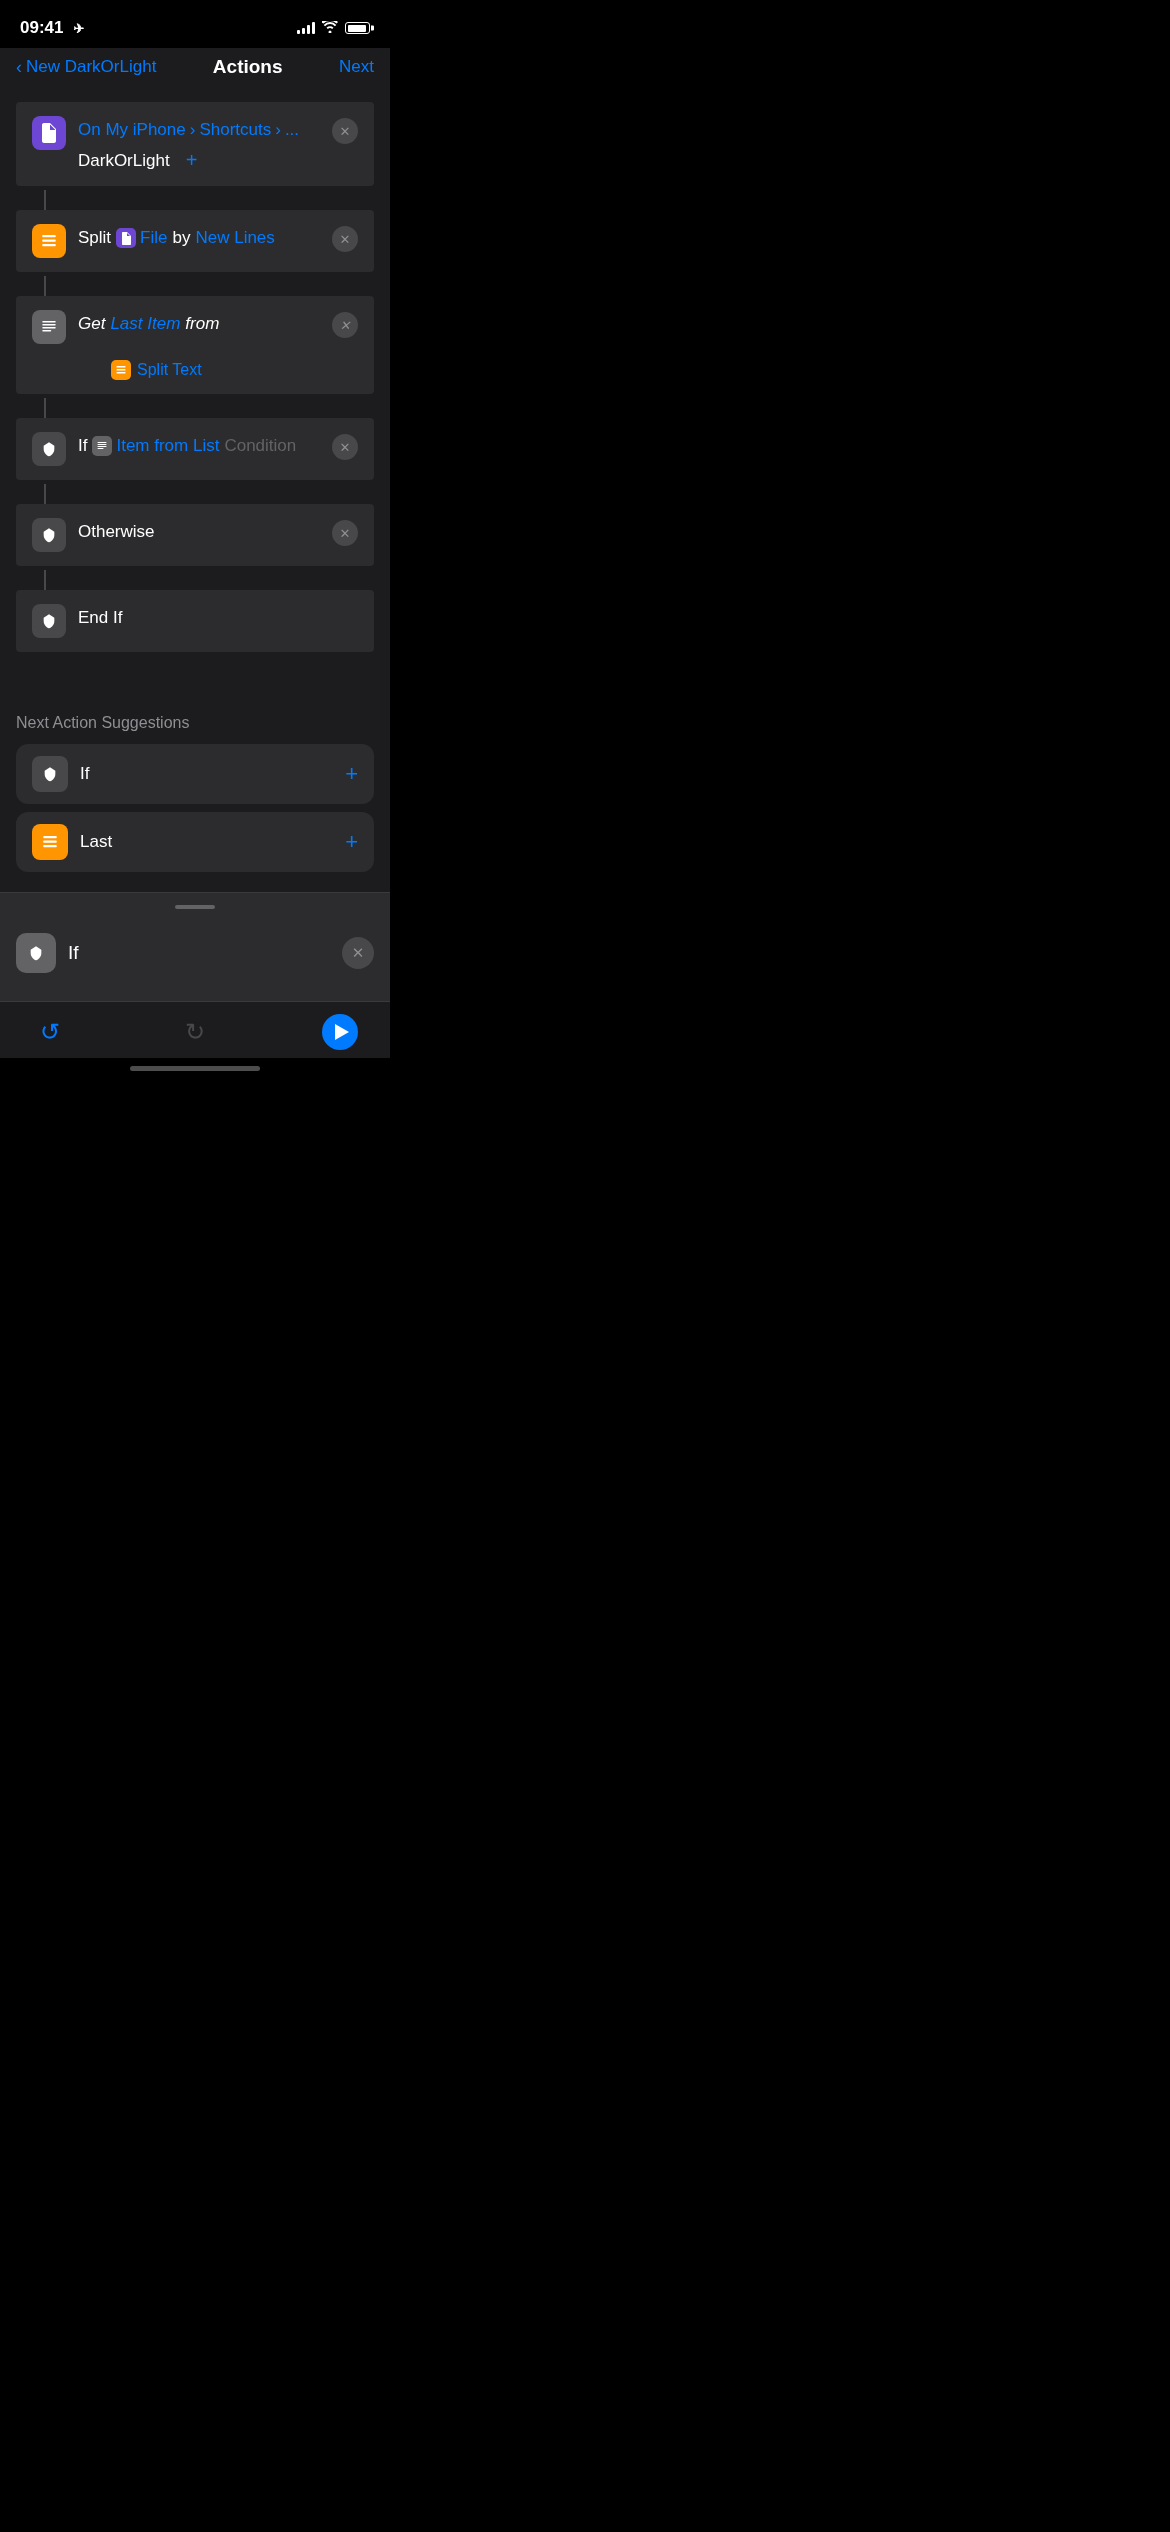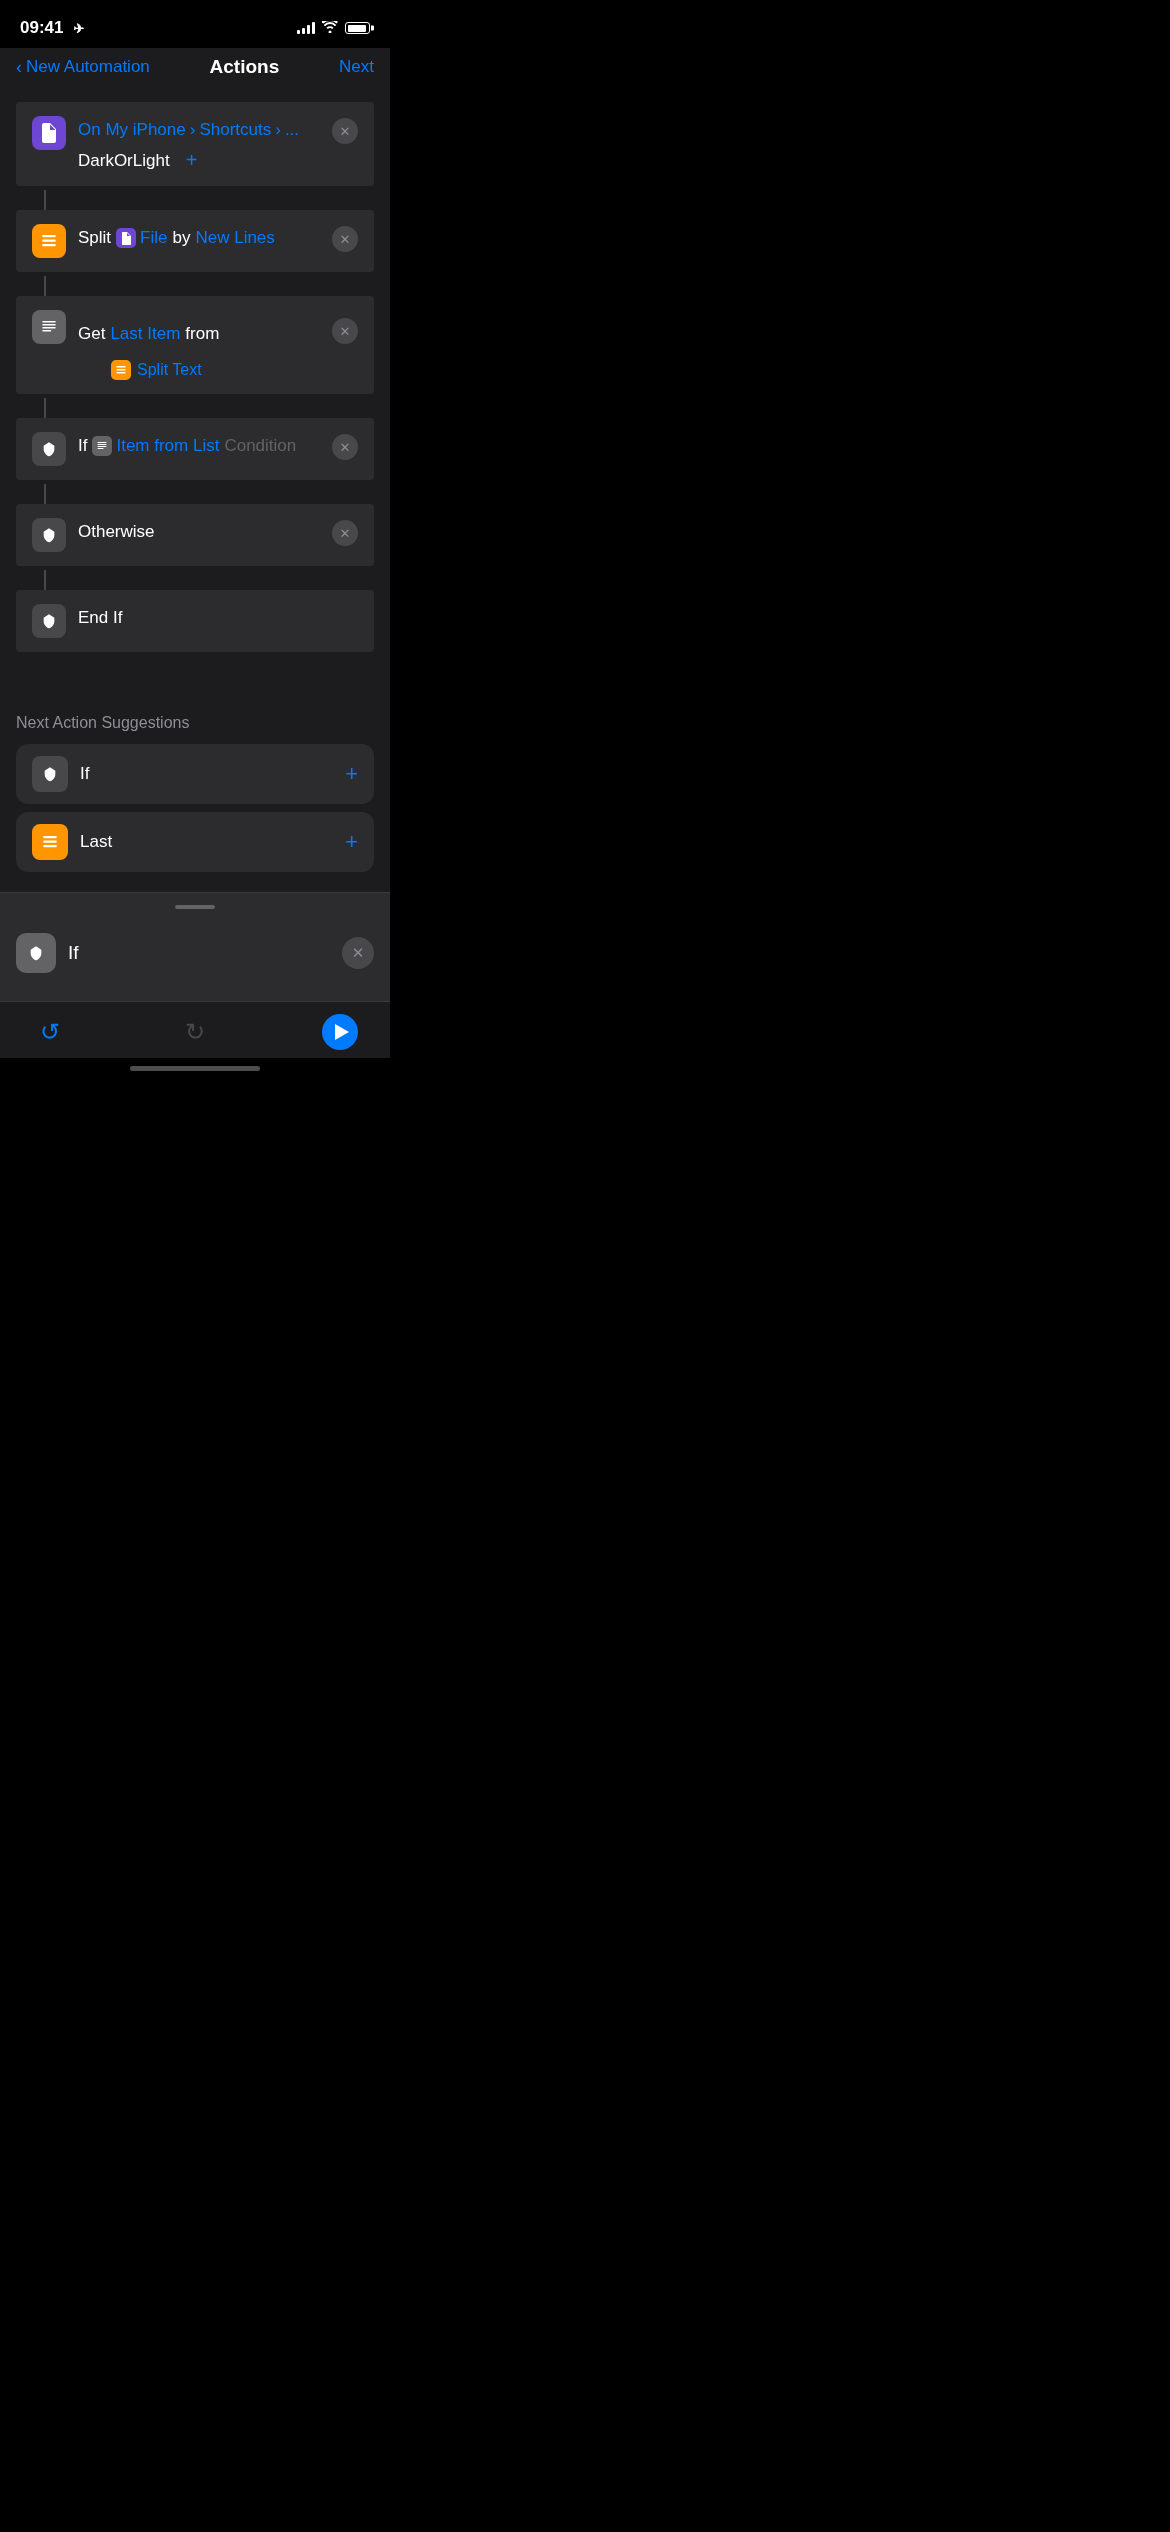--- a/index.html
+++ b/index.html
@@ -365,21 +365,21 @@
     </span>
     <div class="battery">
       <div class="battery-fill"></div>
     </div>
   </div>
 </div>
 
 <div class="nav-bar">
   <div class="nav-back">
     <span class="chevron-left">‹</span>
-    <span>New Automation</span>
+    <span>New DarkOrLight</span>
   </div>
   <span class="nav-title">Actions</span>
   <span class="nav-next">Next</span>
 </div>
 
 <div class="main-content">
 
   <div class="action-card">
     <div class="action-icon icon-purple">
       <svg width="18" height="20" viewBox="0 0 18 20" fill="white">
@@ -424,21 +424,21 @@
       </span>
       <span>by</span>
       <span class="blue-text">New Lines</span>
     </div>
     <div class="action-close">✕</div>
   </div>
 
   <div class="action-connector"></div>
 
   <div class="action-card" style="flex-wrap:wrap;">
-    <div style="display:flex;align-items:flex-end;gap:12px;width:100%;">
+    <div style="display:flex;align-items:flex-start;gap:12px;width:100%;font-style:italic;">
       <div class="action-icon icon-gray">
         <svg width="18" height="18" viewBox="0 0 24 24" fill="white">
           <rect x="3" y="4" width="18" height="2" rx="1"></rect>
           <rect x="3" y="8" width="18" height="2" rx="1"></rect>
           <rect x="3" y="12" width="18" height="2" rx="1"></rect>
           <rect x="3" y="16" width="12" height="2" rx="1"></rect>
         </svg>
       </div>
       <div class="action-content" style="flex-wrap:wrap;">
         <span>Get</span>

